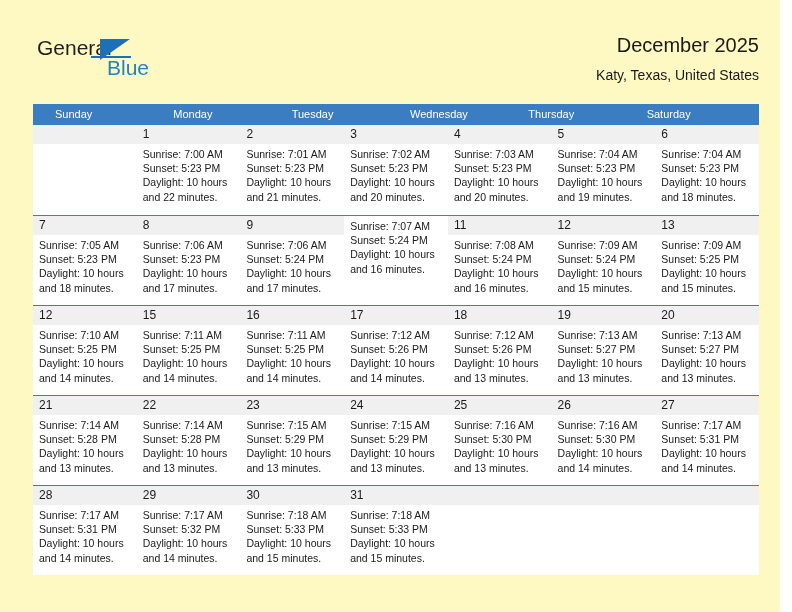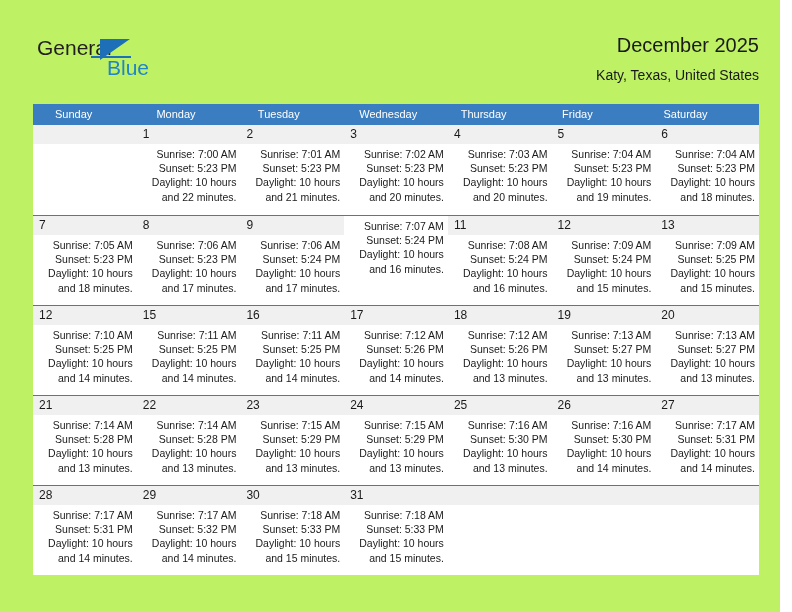--- a/index.html
+++ b/index.html
@@ -5,21 +5,21 @@
   * { box-sizing: border-box; }
   html, body {
     margin: 0; padding: 0;
     width: 792px; height: 612px;
     background: #ffffff;
     font-family: "Liberation Sans", sans-serif;
   }
   .page {
     position: relative;
     width: 780px; height: 612px;
-    background: #bef264;
+    background: #fef9c3;
     overflow: hidden;
   }
 
   
   .header {
     position: absolute;
     left: 33px; top: 28px;
     width: 726px; height: 70px;
   }
   .brand {
@@ -112,21 +112,20 @@
     height: 19px;
     background: #f0f0f0;
     padding-left: 6px;
     font-size: 12px;
     color: #1a1a1a;
     line-height: 19px;
   }
   .day-cell.empty .day-number-band { color: transparent; }
   .day-lines {
     padding: 3px 4px 0 6px;
-    text-align: right;
   }
   .day-line {
     font-size: 10.5px;
     color: #1a1a1a;
     line-height: 14.2px;
     white-space: nowrap;
   }
 </style>
 </head>
 <body>
@@ -149,21 +148,20 @@
 
   </div>
 
   <div class="calendar">
     <div class="weekday-row" id="weekday-row">
         <div class="weekday-cell">Sunday</div>
         <div class="weekday-cell">Monday</div>
         <div class="weekday-cell">Tuesday</div>
         <div class="weekday-cell">Wednesday</div>
         <div class="weekday-cell">Thursday</div>
-        <div class="weekday-cell">Friday</div>
         <div class="weekday-cell">Saturday</div>
       </div>
     <div id="weeks-container">
         <div class="week-row first">
           <div class="day-cell empty">
             <div class="day-number-band"></div>
             <div class="day-lines"></div>
           </div>
           <div class="day-cell">
             <div class="day-number-band">1</div>

